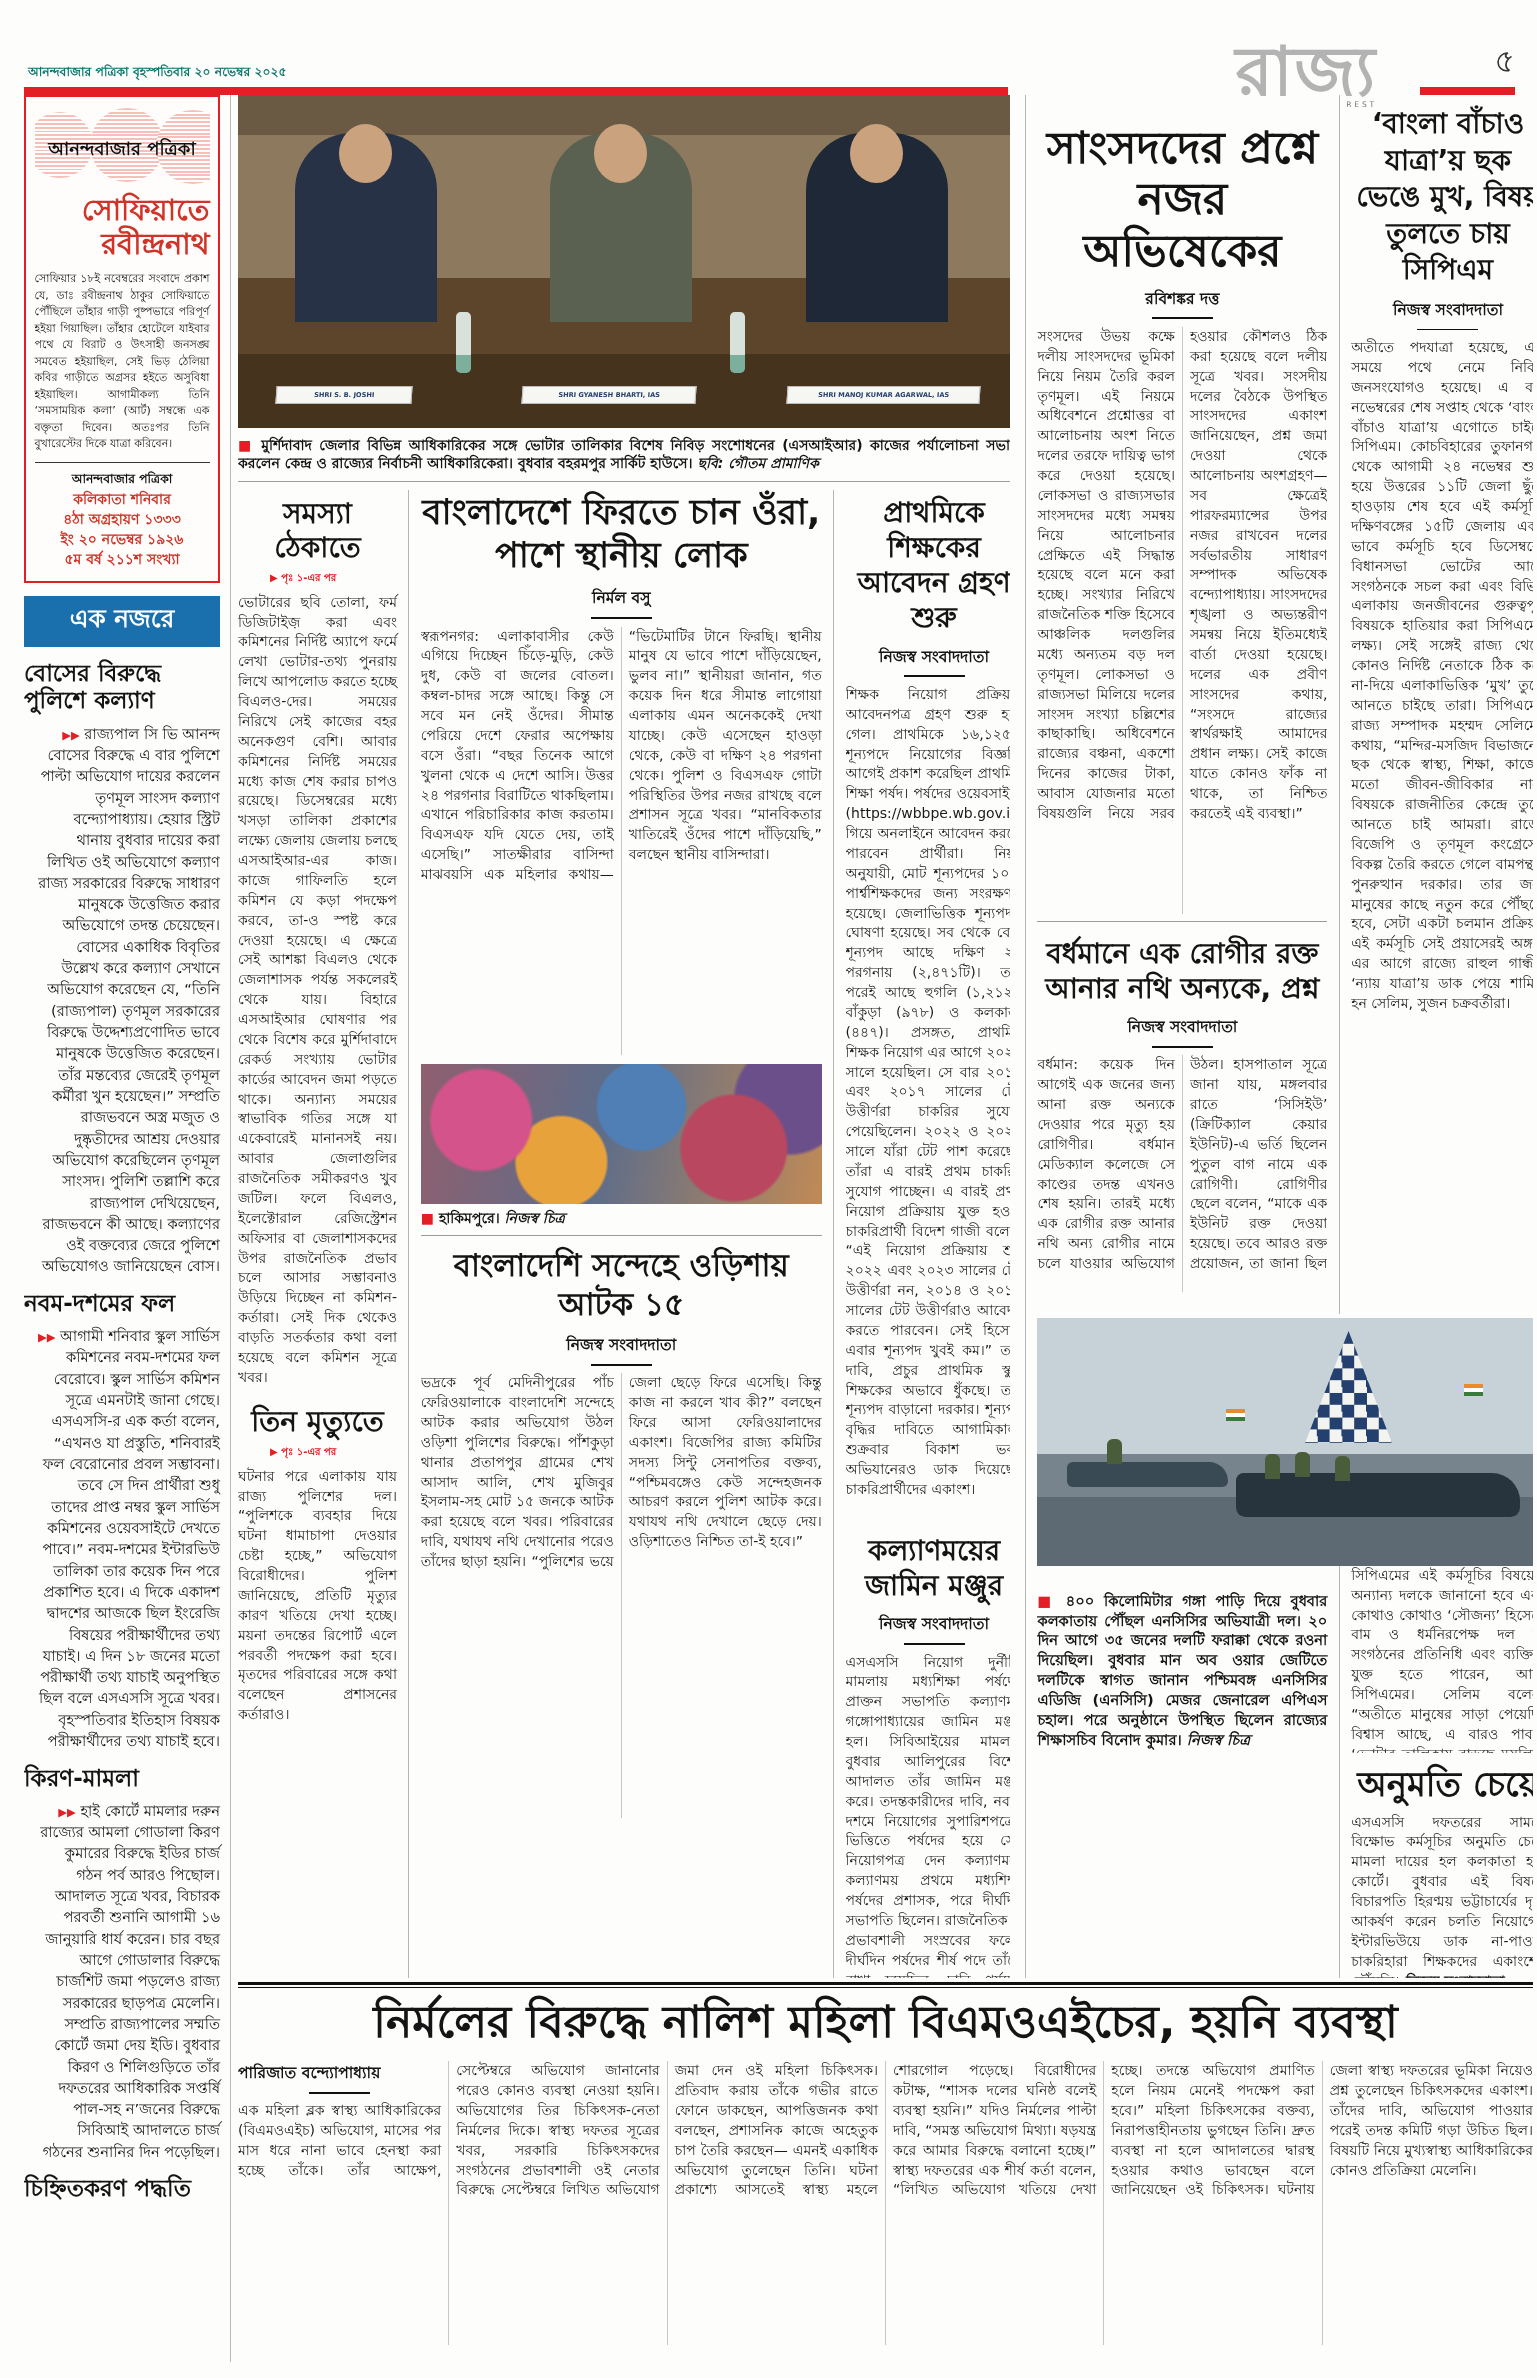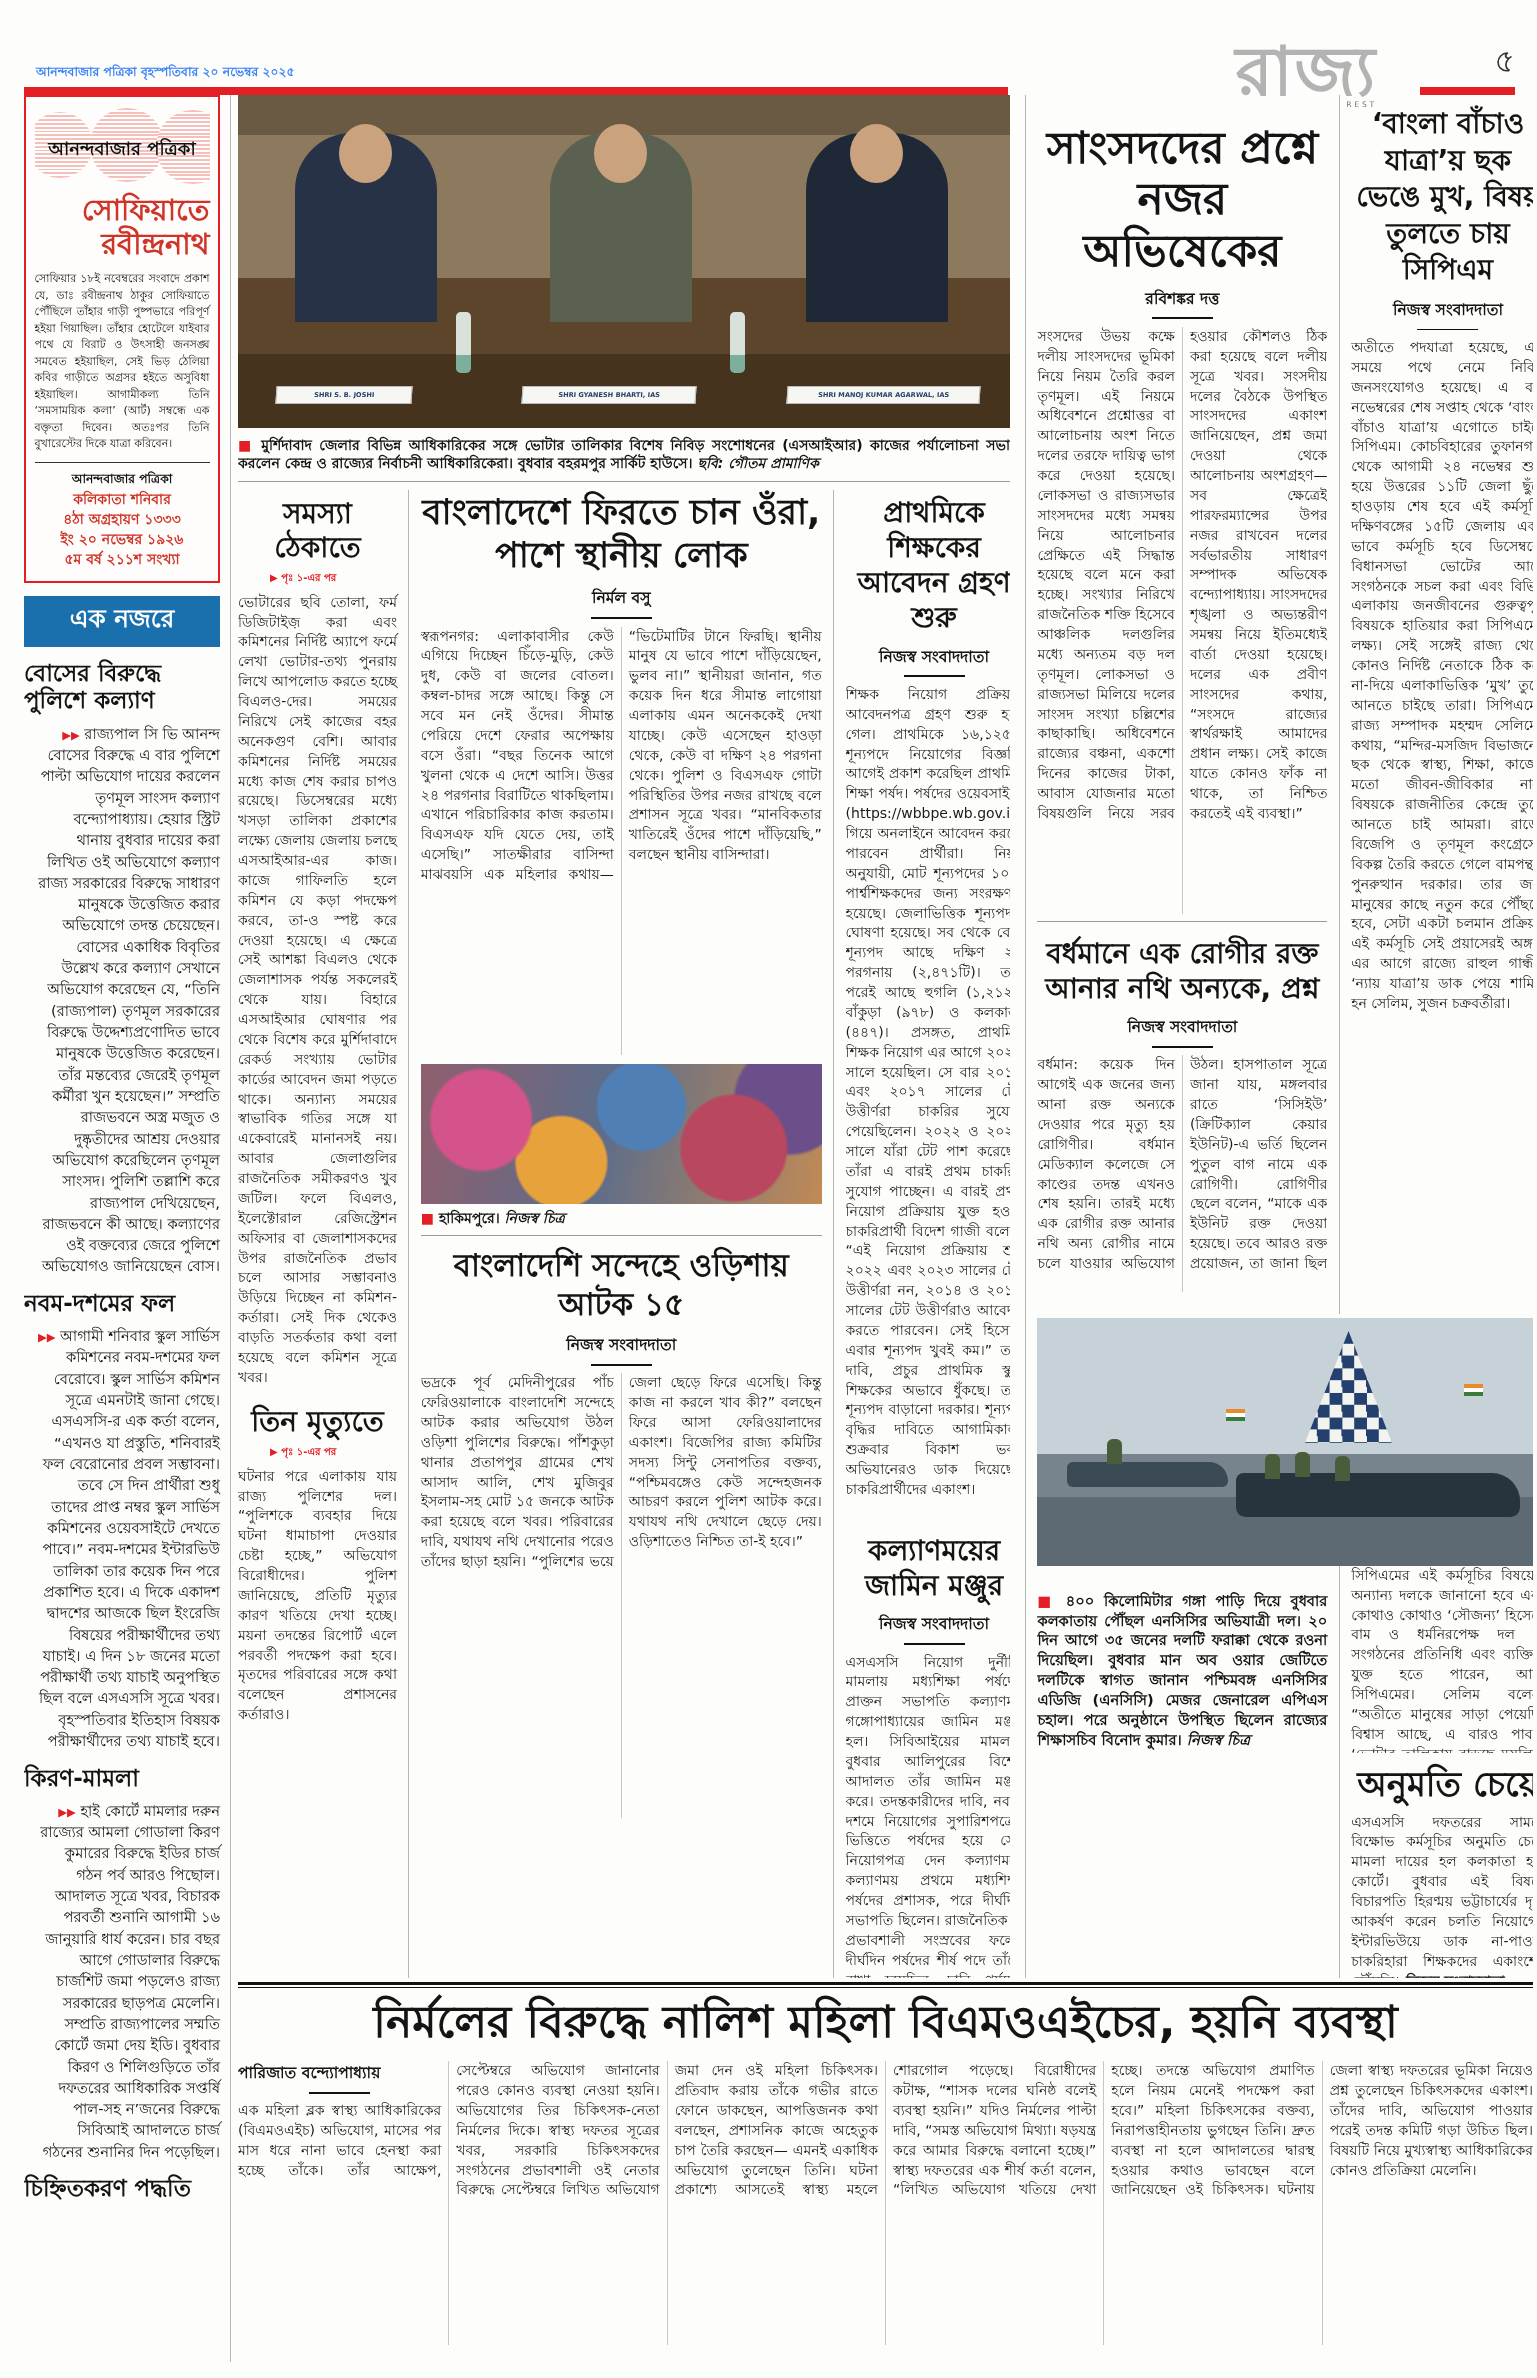--- a/index.html
+++ b/index.html
@@ -1,20 +1,20 @@
 <!DOCTYPE html>
 <html style="font-size:15px"><head>
 <meta charset="utf-8">
 <style>
   html,body{margin:0;padding:0;background:#e9e7e2;}
   #page{position:relative;width:1538px;height:2378px;background:#fdfdfb;color:#141414;
         font-family:"DejaVu Sans","Liberation Sans",sans-serif;overflow:hidden;}
   
   #topbar{position:absolute;left:24px;top:49px;width:1491px;height:38px;}
-  .edition{position:absolute;left:12px;bottom:3.8px;font-size:12.3px;font-weight:bold;color:#3b82f6;}
+  .edition{position:absolute;left:4px;bottom:3.8px;font-size:12.3px;font-weight:bold;color:#0f766e;}
   .pageno{position:absolute;right:0;top:-13.2px;font-size:32px;font-family:"DejaVu Serif",serif;color:#333;}
   .redrule{position:absolute;left:24px;top:87px;height:7.6px;background:#e31e24;}
   .redrule.left{width:984px;}
   .redrule.right{left:1420px;width:95px;}
   .masthead{position:absolute;left:980px;top:38px;width:397px;text-align:right;}
   .masthead .big{font-size:68px;font-weight:bold;color:#b3b3b3;line-height:1;letter-spacing:1.9px;}
   .masthead .sub{font-size:7.6px;color:#777;letter-spacing:2.8px;margin-top:-5.7px;}
   
   .bn{font-size:14px;line-height:1.42;text-align:justify;color:#1a1a1a;}
   .cols-2{column-count:2;column-gap:15px;column-rule:0.9px solid #c6c6c6;}

